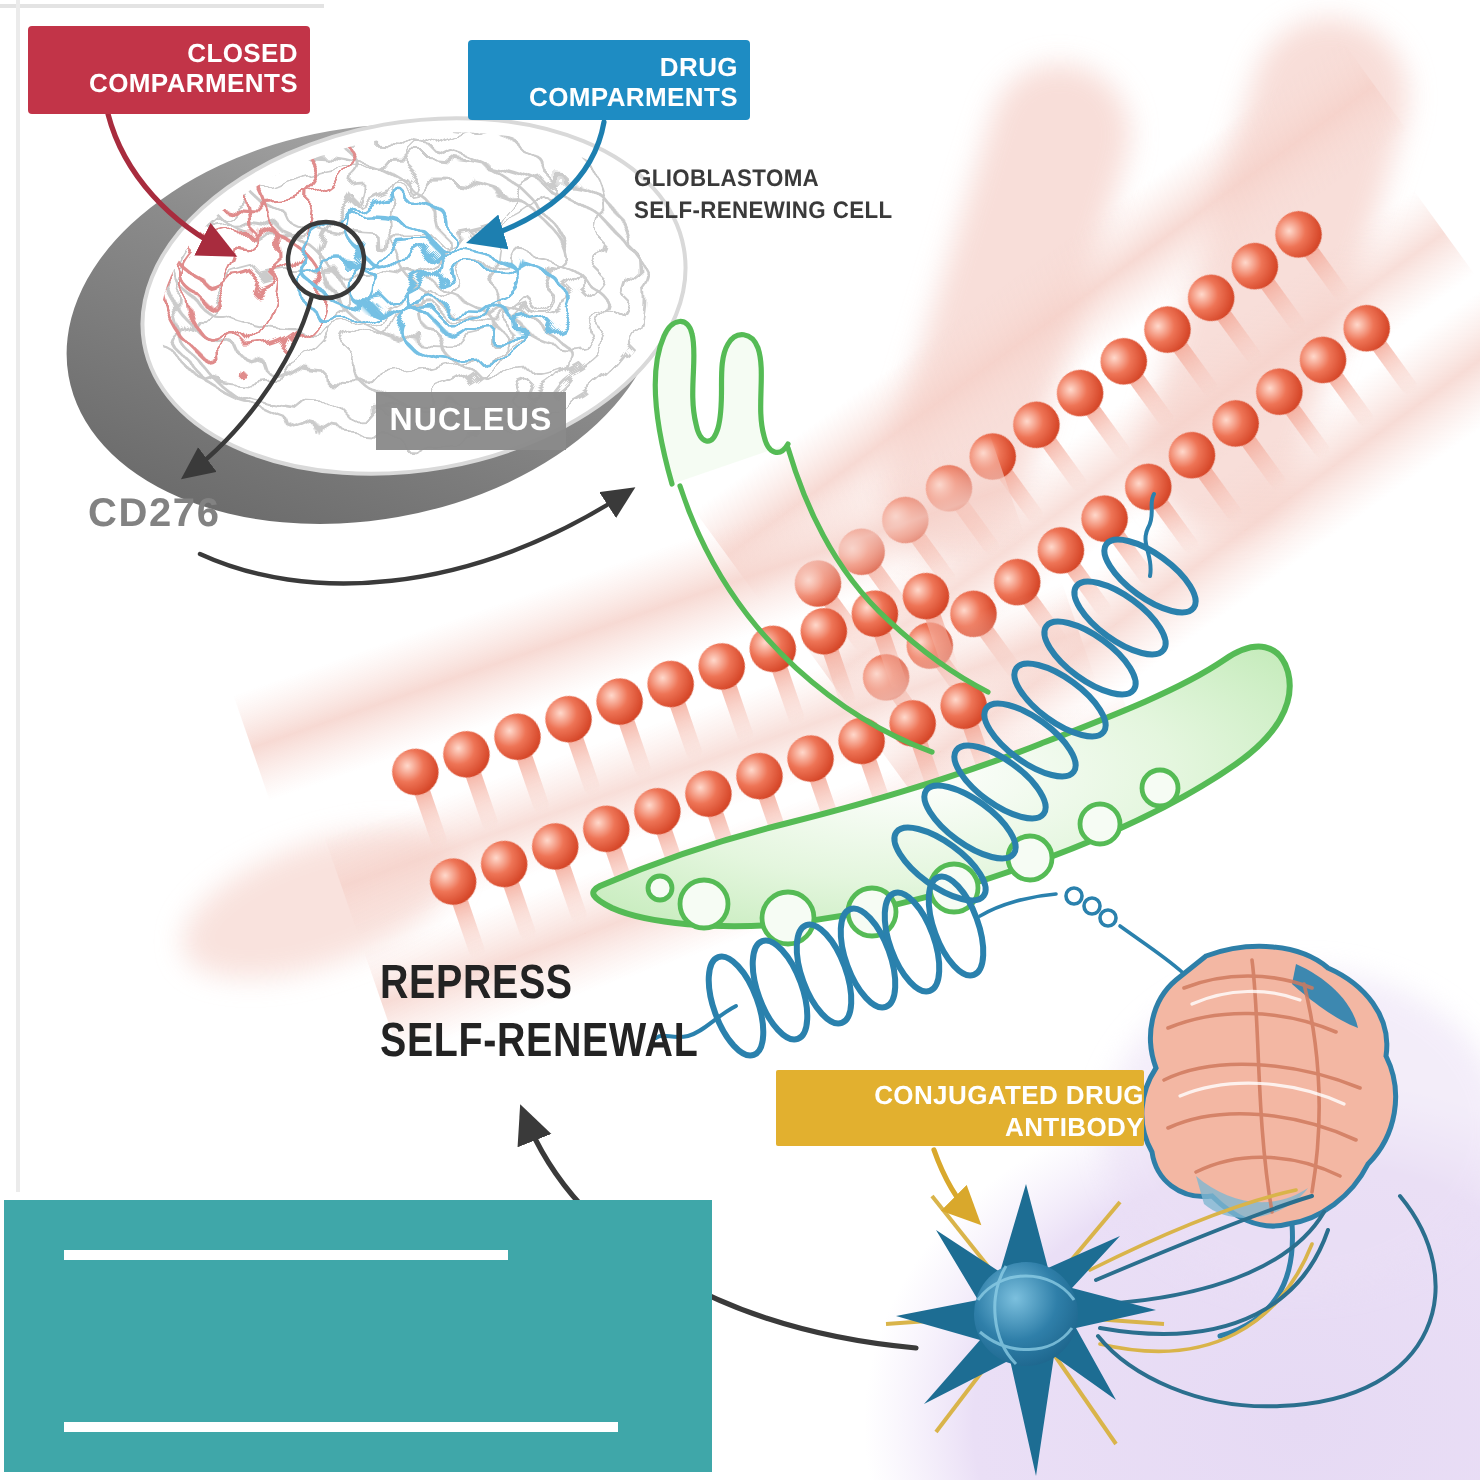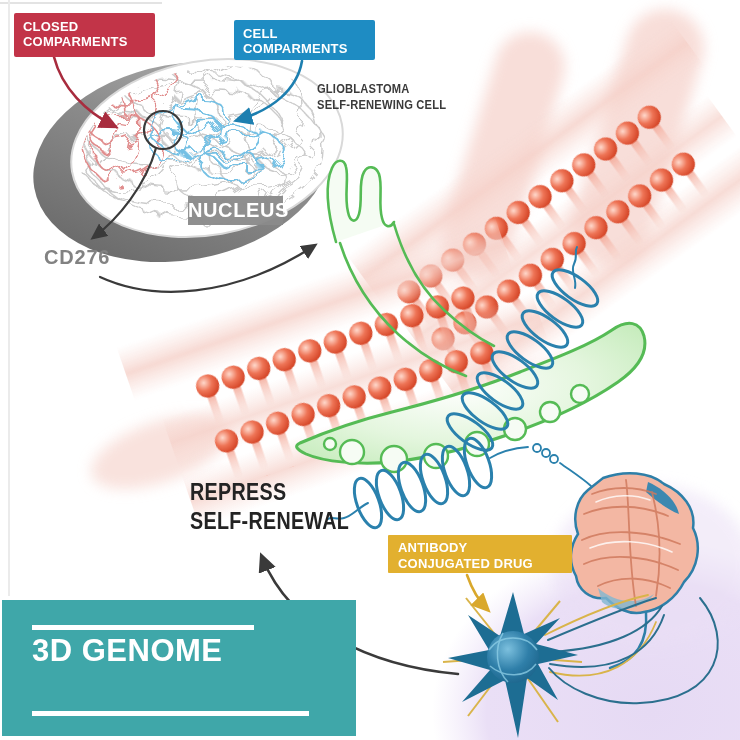--- a/index.html
+++ b/index.html
@@ -1,27 +1,27 @@
 <!DOCTYPE html>
 <html style="--closed-red: #c23448; --open-blue: #1e8cc3; --banner-teal: #3fa7a9; --drug-yellow: #e2b02f; --nucleus-gray: #8b8b8b; --membrane-red: #dd5036; --protein-green: #55bb55; --antibody-blue: #2a81ad; --background-lavender: #e8ddf5; --gene-gray: #828282; --text-dark: #2e2e2e;"><head>
 <meta charset="utf-8">
 <style>
   html,body{margin:0;padding:0;}
   body{width:740px;height:740px;position:relative;background:#ffffff;overflow:hidden;
        font-family:"Liberation Sans", sans-serif;}
   .abs{position:absolute;}
   
   .tagbox{color:#fff;font-weight:800;font-size:13px;line-height:1.18;letter-spacing:.2px;
-          padding:6px 6px 0 9px;border-radius:2px;box-sizing:border-box;}
+          padding:6px 6px 0 9px;border-radius:2px;box-sizing:border-box;text-align:right;}
   .lbl-closed{left:14px;top:13px;width:141px;height:44px;background:var(--closed-red,#c23448);}
   .lbl-open{left:234px;top:20px;width:141px;height:40px;background:var(--open-blue,#1e8cc3);}
   .lbl-cell{left:317px;top:82px;color:#3a3a3a;font-weight:800;font-size:12px;line-height:1.3;
             transform:scaleX(.93);transform-origin:left top;letter-spacing:.2px;}
   .lbl-nucleus{left:188px;top:196px;width:95px;height:29px;background:rgba(138,138,138,.96);
-               color:#fff;font-weight:800;font-size:20px;line-height:29px;text-align:center;
+               color:#fff;font-weight:800;font-size:16px;line-height:29px;text-align:center;
                letter-spacing:.6px;}
   .lbl-gene{left:44px;top:246px;color:var(--gene-gray,#828282);font-weight:600;font-size:20px;
             letter-spacing:.8px;}
   .lbl-outcome{left:190px;top:477px;color:#232323;font-weight:800;font-size:24px;line-height:1.22;
                letter-spacing:.4px;transform:scaleX(.82);transform-origin:left top;}
   .lbl-drug{left:388px;top:535px;width:184px;height:38px;background:var(--drug-yellow,#e2b02f);
             color:#fff;font-weight:800;font-size:13px;line-height:1.25;padding:5px 0 0 10px;
             box-sizing:border-box;border-radius:1px;}
   
   .banner{left:2px;top:600px;width:354px;height:136px;background:var(--banner-teal,#3fa7a9);}
@@ -286,42 +286,41 @@
     <path stroke="#d9a82c" stroke-width="2.6" marker-end="url(#ahY)" d="M 467,575 C 473,592 480,602 487,609"></path>
   </g>
 </svg>
 
 <div class="abs tagbox lbl-closed">
   <div>CLOSED</div>
   <div>COMPARMENTS</div>
 </div>
 
 <div class="abs tagbox lbl-open">
-  <div>CELL</div>
+  <div>DRUG</div>
   <div>COMPARMENTS</div>
 </div>
 
 <div class="abs lbl-cell">
   <div>GLIOBLASTOMA</div>
   <div>SELF-RENEWING CELL</div>
 </div>
 
 <div class="abs lbl-nucleus">NUCLEUS</div>
 
 <div class="abs lbl-gene">CD276</div>
 
 <div class="abs lbl-outcome">
   <div>REPRESS</div>
   <div>SELF-RENEWAL</div>
 </div>
 
 <div class="abs tagbox lbl-drug">
+  <div>CONJUGATED DRUG</div>
   <div>ANTIBODY</div>
-  <div>CONJUGATED DRUG</div>
 </div>
 
 <div class="abs banner">
   <div class="rule rule-top"></div>
   <div class="bt">
-    <div>3D GENOME</div>
   </div>
   <div class="rule rule-bottom"></div>
 </div>
 
 </body></html>

